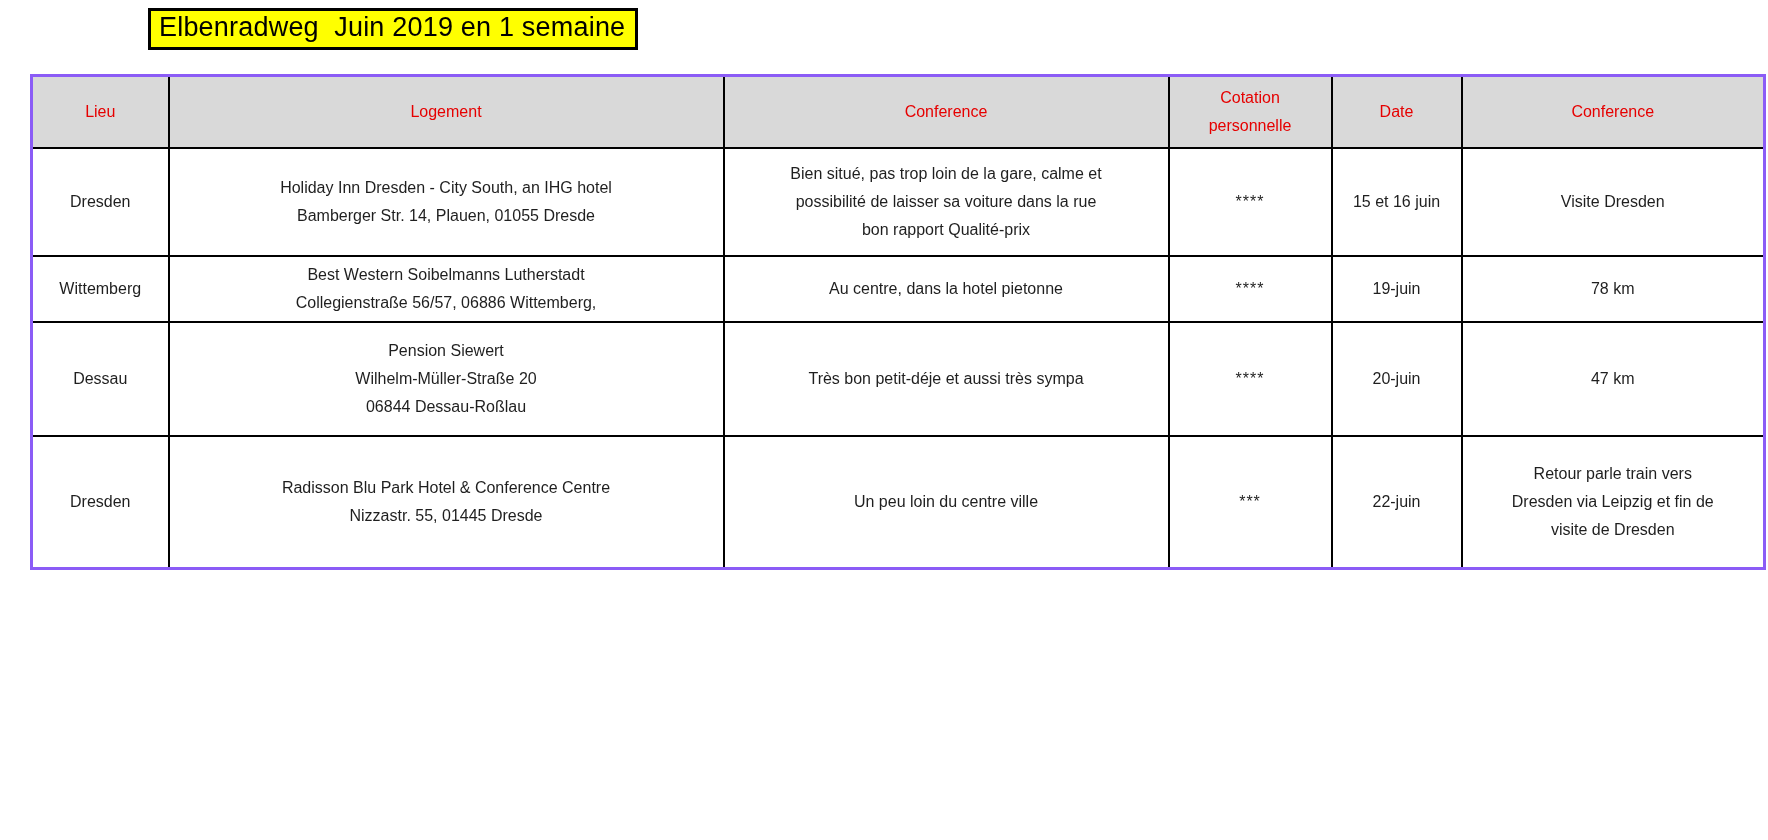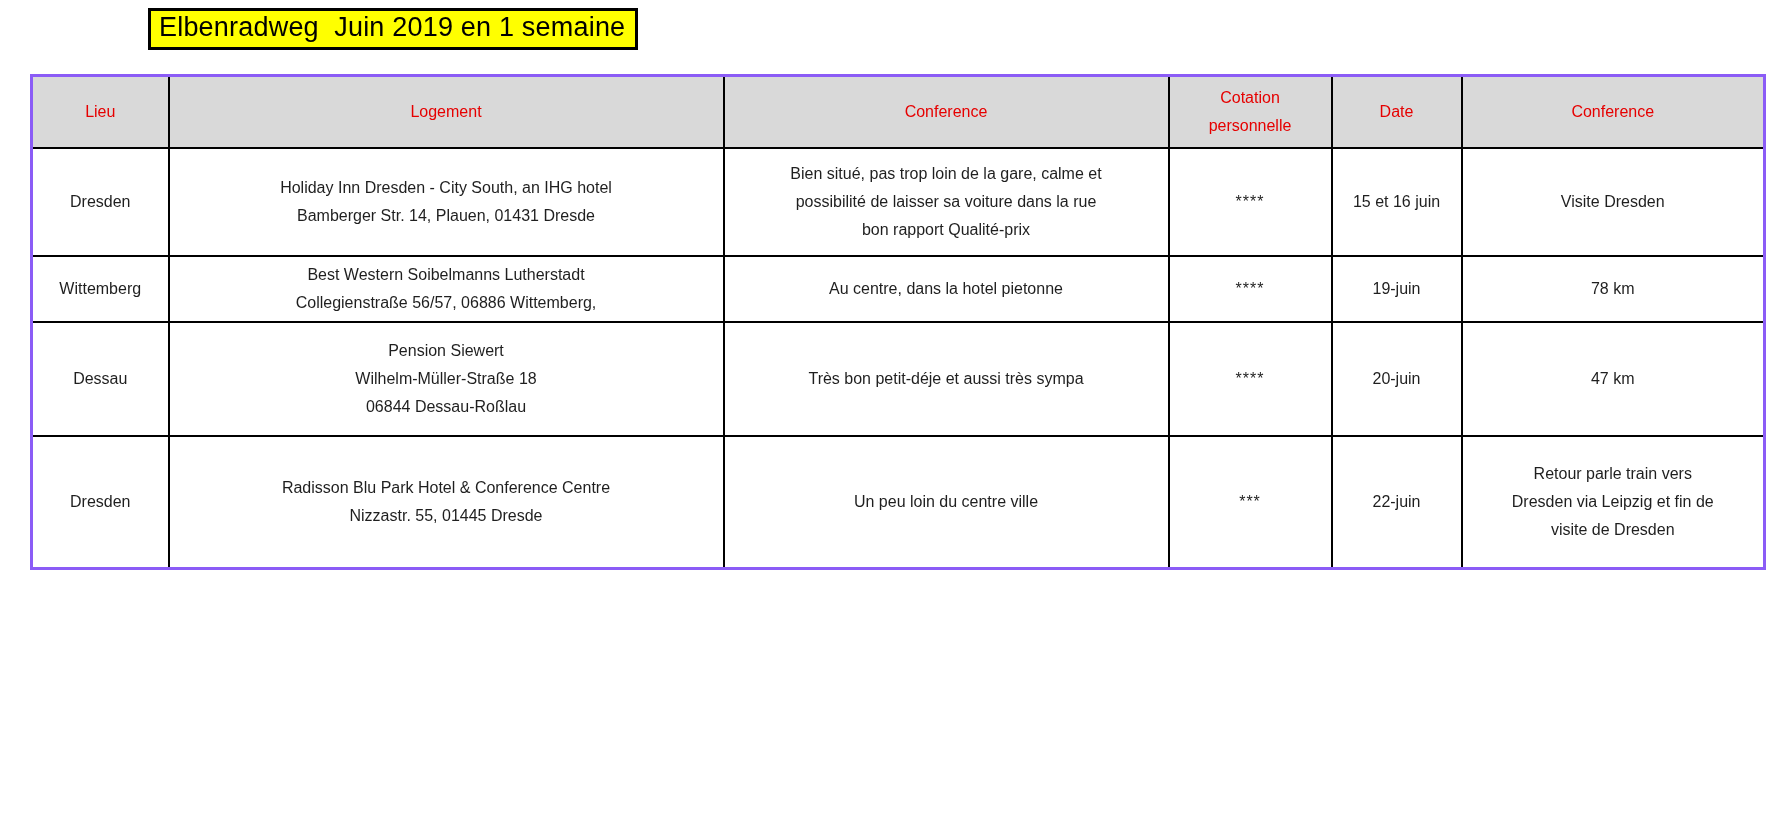--- a/index.html
+++ b/index.html
@@ -82,41 +82,41 @@
         <th>Cotation
 personnelle</th>
         <th>Date</th>
         <th>Conference</th>
       </tr>
     </thead>
     <tbody id="table-body">
         <tr class="row-0">
       <td class="cell-lieu">Dresden</td>
       <td class="cell-logement">Holiday Inn Dresden - City South, an IHG hotel
-Bamberger Str. 14, Plauen, 01431 Dresde</td>
+Bamberger Str. 14, Plauen, 01055 Dresde</td>
       <td class="cell-remarques">Bien situé, pas trop loin de la gare, calme et
 possibilité de laisser sa voiture dans la rue
 bon rapport Qualité-prix</td>
       <td class="cell-cotation">****</td>
       <td class="cell-date">15 et 16 juin</td>
       <td class="cell-kilometrage">Visite Dresden</td>
     </tr>
         <tr class="row-3">
       <td class="cell-lieu">Wittemberg</td>
       <td class="cell-logement">Best Western Soibelmanns Lutherstadt
 Collegienstraße 56/57, 06886 Wittemberg,</td>
       <td class="cell-remarques">Au centre, dans la hotel pietonne</td>
       <td class="cell-cotation">****</td>
       <td class="cell-date">19-juin</td>
       <td class="cell-kilometrage">78 km</td>
     </tr>
         <tr class="row-4">
       <td class="cell-lieu">Dessau</td>
       <td class="cell-logement">Pension Siewert
-Wilhelm-Müller-Straße 18
+Wilhelm-Müller-Straße 20
 06844 Dessau-Roßlau</td>
       <td class="cell-remarques">Très bon petit-déje et aussi très sympa</td>
       <td class="cell-cotation">****</td>
       <td class="cell-date">20-juin</td>
       <td class="cell-kilometrage">47 km</td>
     </tr>
         <tr class="row-6">
       <td class="cell-lieu">Dresden</td>
       <td class="cell-logement">Radisson Blu Park Hotel &amp; Conference Centre
 Nizzastr. 55, 01445 Dresde</td>

